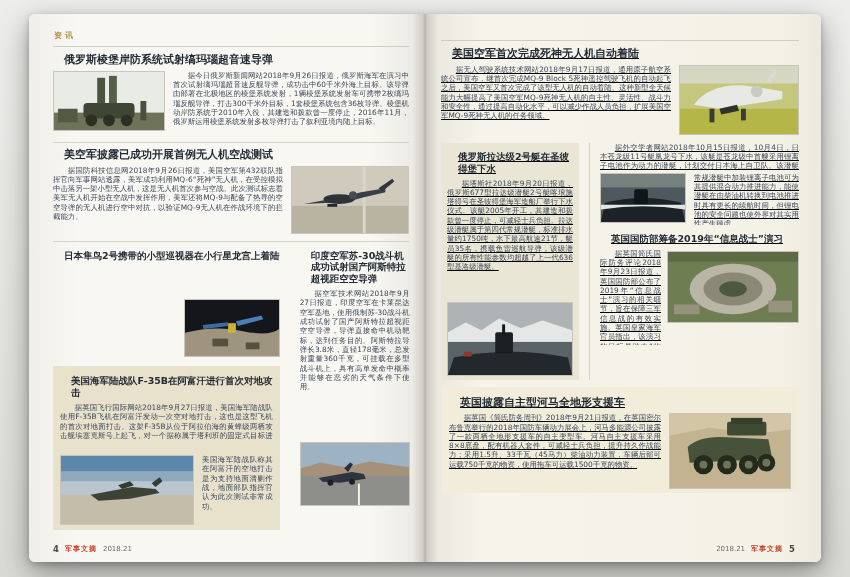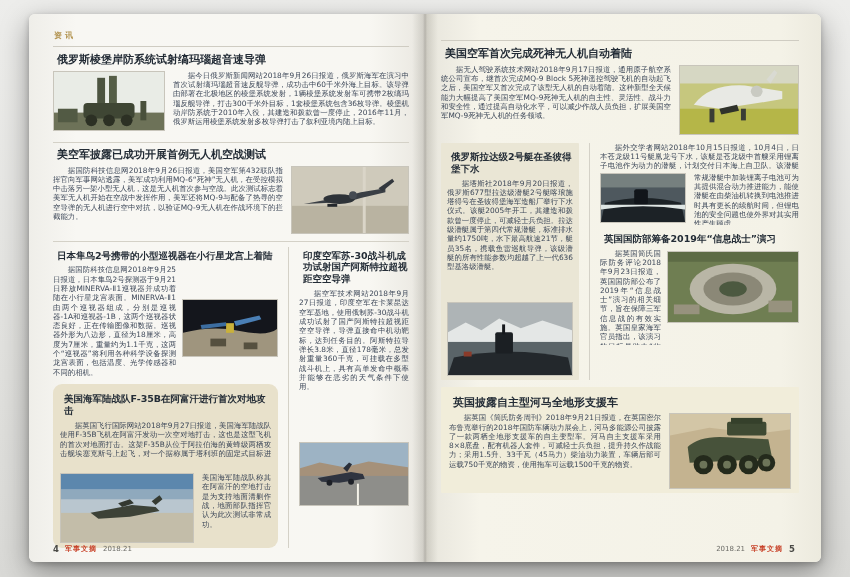--- a/index.html
+++ b/index.html
@@ -10,45 +10,45 @@
     overflow:hidden; position:relative;
   }
   .spread {
     position:absolute; left:29px; top:14px; width:792px; height:548px;
     border-radius:6px;
     box-shadow:0 10px 28px rgba(0,0,0,.38), 0 2px 6px rgba(0,0,0,.22);
     display:flex; background:#f6f5f0; overflow:hidden;
   }
   .page { width:396px; height:100%; position:relative; overflow:hidden; }
   .page.left  { background:linear-gradient(90deg,#efeee9 0%,#f8f7f3 12%,#f8f7f2 86%,#e9e7e0 100%); padding:12px 16px 0 24px; }
-  .page.right { background:linear-gradient(90deg,#e7e5dc 0%,#f6f4ea 14%,#f4f2e7 90%,#eceade 100%); padding:12px 22px 0 16px; }
+  .page.right { background:linear-gradient(90deg,#e7e5dc 0%,#f6f4ea 14%,#f4f2e7 90%,#eceade 100%); padding:12px 22px 0 16px;text-decoration:underline; }
   .spine {
     position:absolute; left:50%; top:0; width:26px; height:100%; transform:translateX(-50%);
     background:linear-gradient(90deg,rgba(0,0,0,0) 0%,rgba(60,55,45,.14) 42%,rgba(40,35,28,.26) 50%,rgba(60,55,45,.14) 58%,rgba(0,0,0,0) 100%);
     pointer-events:none;
   }
   .section-tag { font-size:8px; font-weight:bold; letter-spacing:3px; color:#b2934f; padding:4px 0 3px 1px; }
   .top-rule { border:none; border-top:1px solid #cfccc2; margin:2px 0 6px 0; }
   .rule { border:none; border-top:1px solid #d4d1c7; margin:5px 0; }
 
-  .art-title { color:#232c36; font-weight:bold; line-height:1.25; margin:3px 0 4px 4px; }
+  .art-title { color:#232c36; font-weight:bold; line-height:1.25; margin:3px 0 4px 11px; }
   .t-lg { font-size:11px; }
   .t-md { font-size:9.5px; }
   .body-txt {
     font-size:7.4px; line-height:9.3px; color:#3c4758; text-align:justify;
     text-indent:2em; overflow:hidden;
   }
   .row { display:flex; gap:8px; align-items:flex-start; }
   .cols { display:flex; gap:10px; }
   .vdiv { width:1px; background:#d4d1c7; align-self:stretch; }
 
   .ph { flex:none; border:1px solid #c8c5bb; background:#ddd; overflow:hidden; }
   .ph svg { display:block; width:100%; height:100%; }
 
-  .block-tan  { background:#e8e1cb; padding:6px 7px 5px 7px; border-radius:9px; }
+  .block-tan  { background:#e8e1cb; padding:6px 7px 5px 7px; border-radius:1px; }
   .block-sand { background:#eae6d5; padding:5px 6px 4px 6px; border-radius:1px; }
   .block-cream{ background:#f1edda; padding:6px 8px 4px 8px; border-radius:1px; }
 
   .footer {
     position:absolute; bottom:8px; font-size:7px; color:#6b6b66;
     display:flex; gap:6px; align-items:center;
   }
   .footer.fl { left:24px; }
   .footer.fr { right:26px; }
   .pg-num { color:#4a4a46; font-size:8.5px; font-weight:bold; }
@@ -117,21 +117,20 @@
               <svg viewBox="0 0 96 58" preserveAspectRatio="none">
                 <rect width="96" height="58" fill="#14161c"></rect>
                 <path d="M0 34 Q30 26 58 32 T96 30 L96 58 L0 58 Z" fill="#9f957e"></path>
                 <rect x="28" y="40" width="16" height="8" fill="#55503f"></rect>
                 <rect x="62" y="44" width="14" height="7" fill="#55503f"></rect>
                 <rect x="44" y="24" width="8" height="10" fill="#c9b13a"></rect>
                 <path d="M52 22 L78 16 L80 20 L54 27 Z" fill="#4a7fb5"></path>
                 <path d="M18 26 L44 23 L44 27 L19 30 Z" fill="#3c6da0"></path>
               </svg>
             </div>
-            <div class="body-txt" style="height:112px">据国防科技信息网2018年9月25日报道，日本隼鸟2号探测器于9月21日释放MINERVA-Ⅱ1巡视器并成功着陆在小行星龙宫表面。MINERVA-Ⅱ1由两个巡视器组成，分别是巡视器-1A和巡视器-1B，这两个巡视器状态良好，正在传输图像和数据。巡视器外形为八边形，直径为18厘米，高度为7厘米，重量约为1.1千克，这两个“巡视器”将利用各种科学设备探测龙宫表面，包括温度、光学传感器和不同的相机。</div>
           </div>
         </div>
 
         <div class="block-tan" style="margin-top:7px">
           <div class="art-title t-md">美国海军陆战队F-35B在阿富汗进行首次对地攻击</div>
           <div class="body-txt" style="height:38px">据英国飞行国际网站2018年9月27日报道，美国海军陆战队使用F-35B飞机在阿富汗发动一次空对地打击，这也是这型飞机的首次对地面打击。这架F-35B从位于阿拉伯海的黄蜂级两栖攻击舰埃塞克斯号上起飞，对一个据称属于塔利班的固定式目标进行了打击。</div>
           <div class="row" style="margin-top:14px">
             <div class="ph" style="width:134px;height:70px">
               <svg viewBox="0 0 134 70" preserveAspectRatio="none">
                 <rect width="134" height="70" fill="#b9c6cf"></rect>

